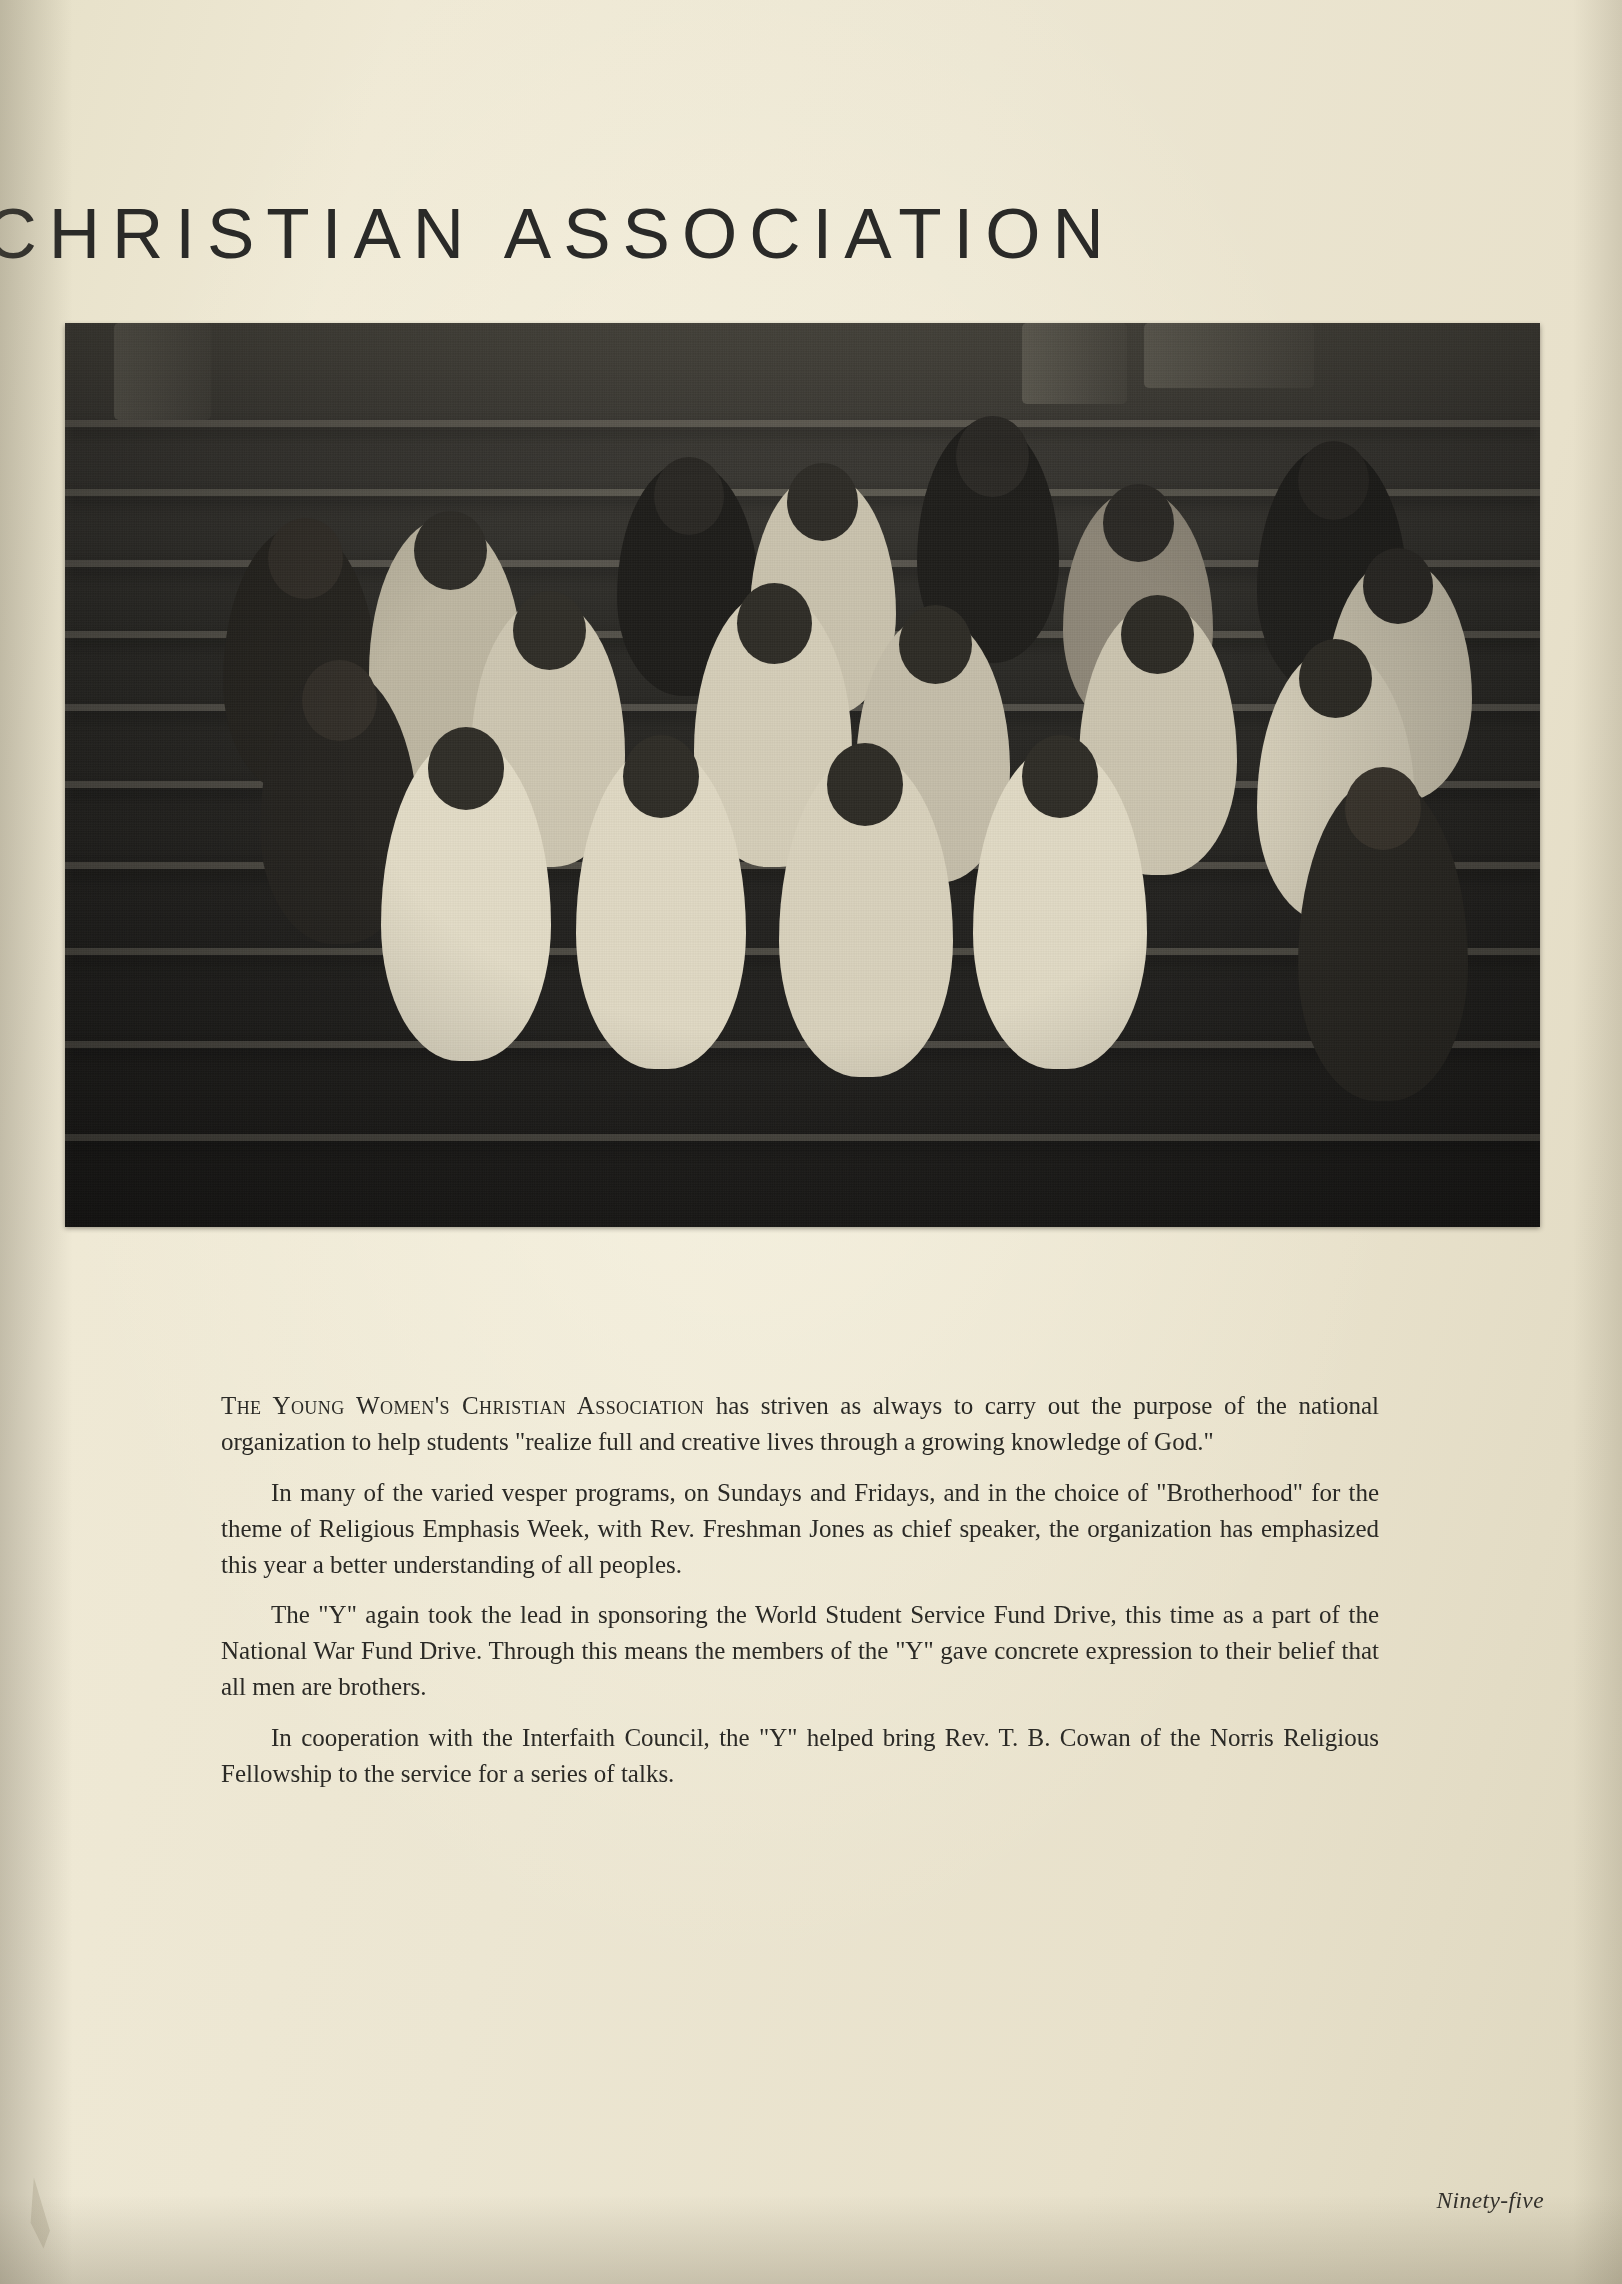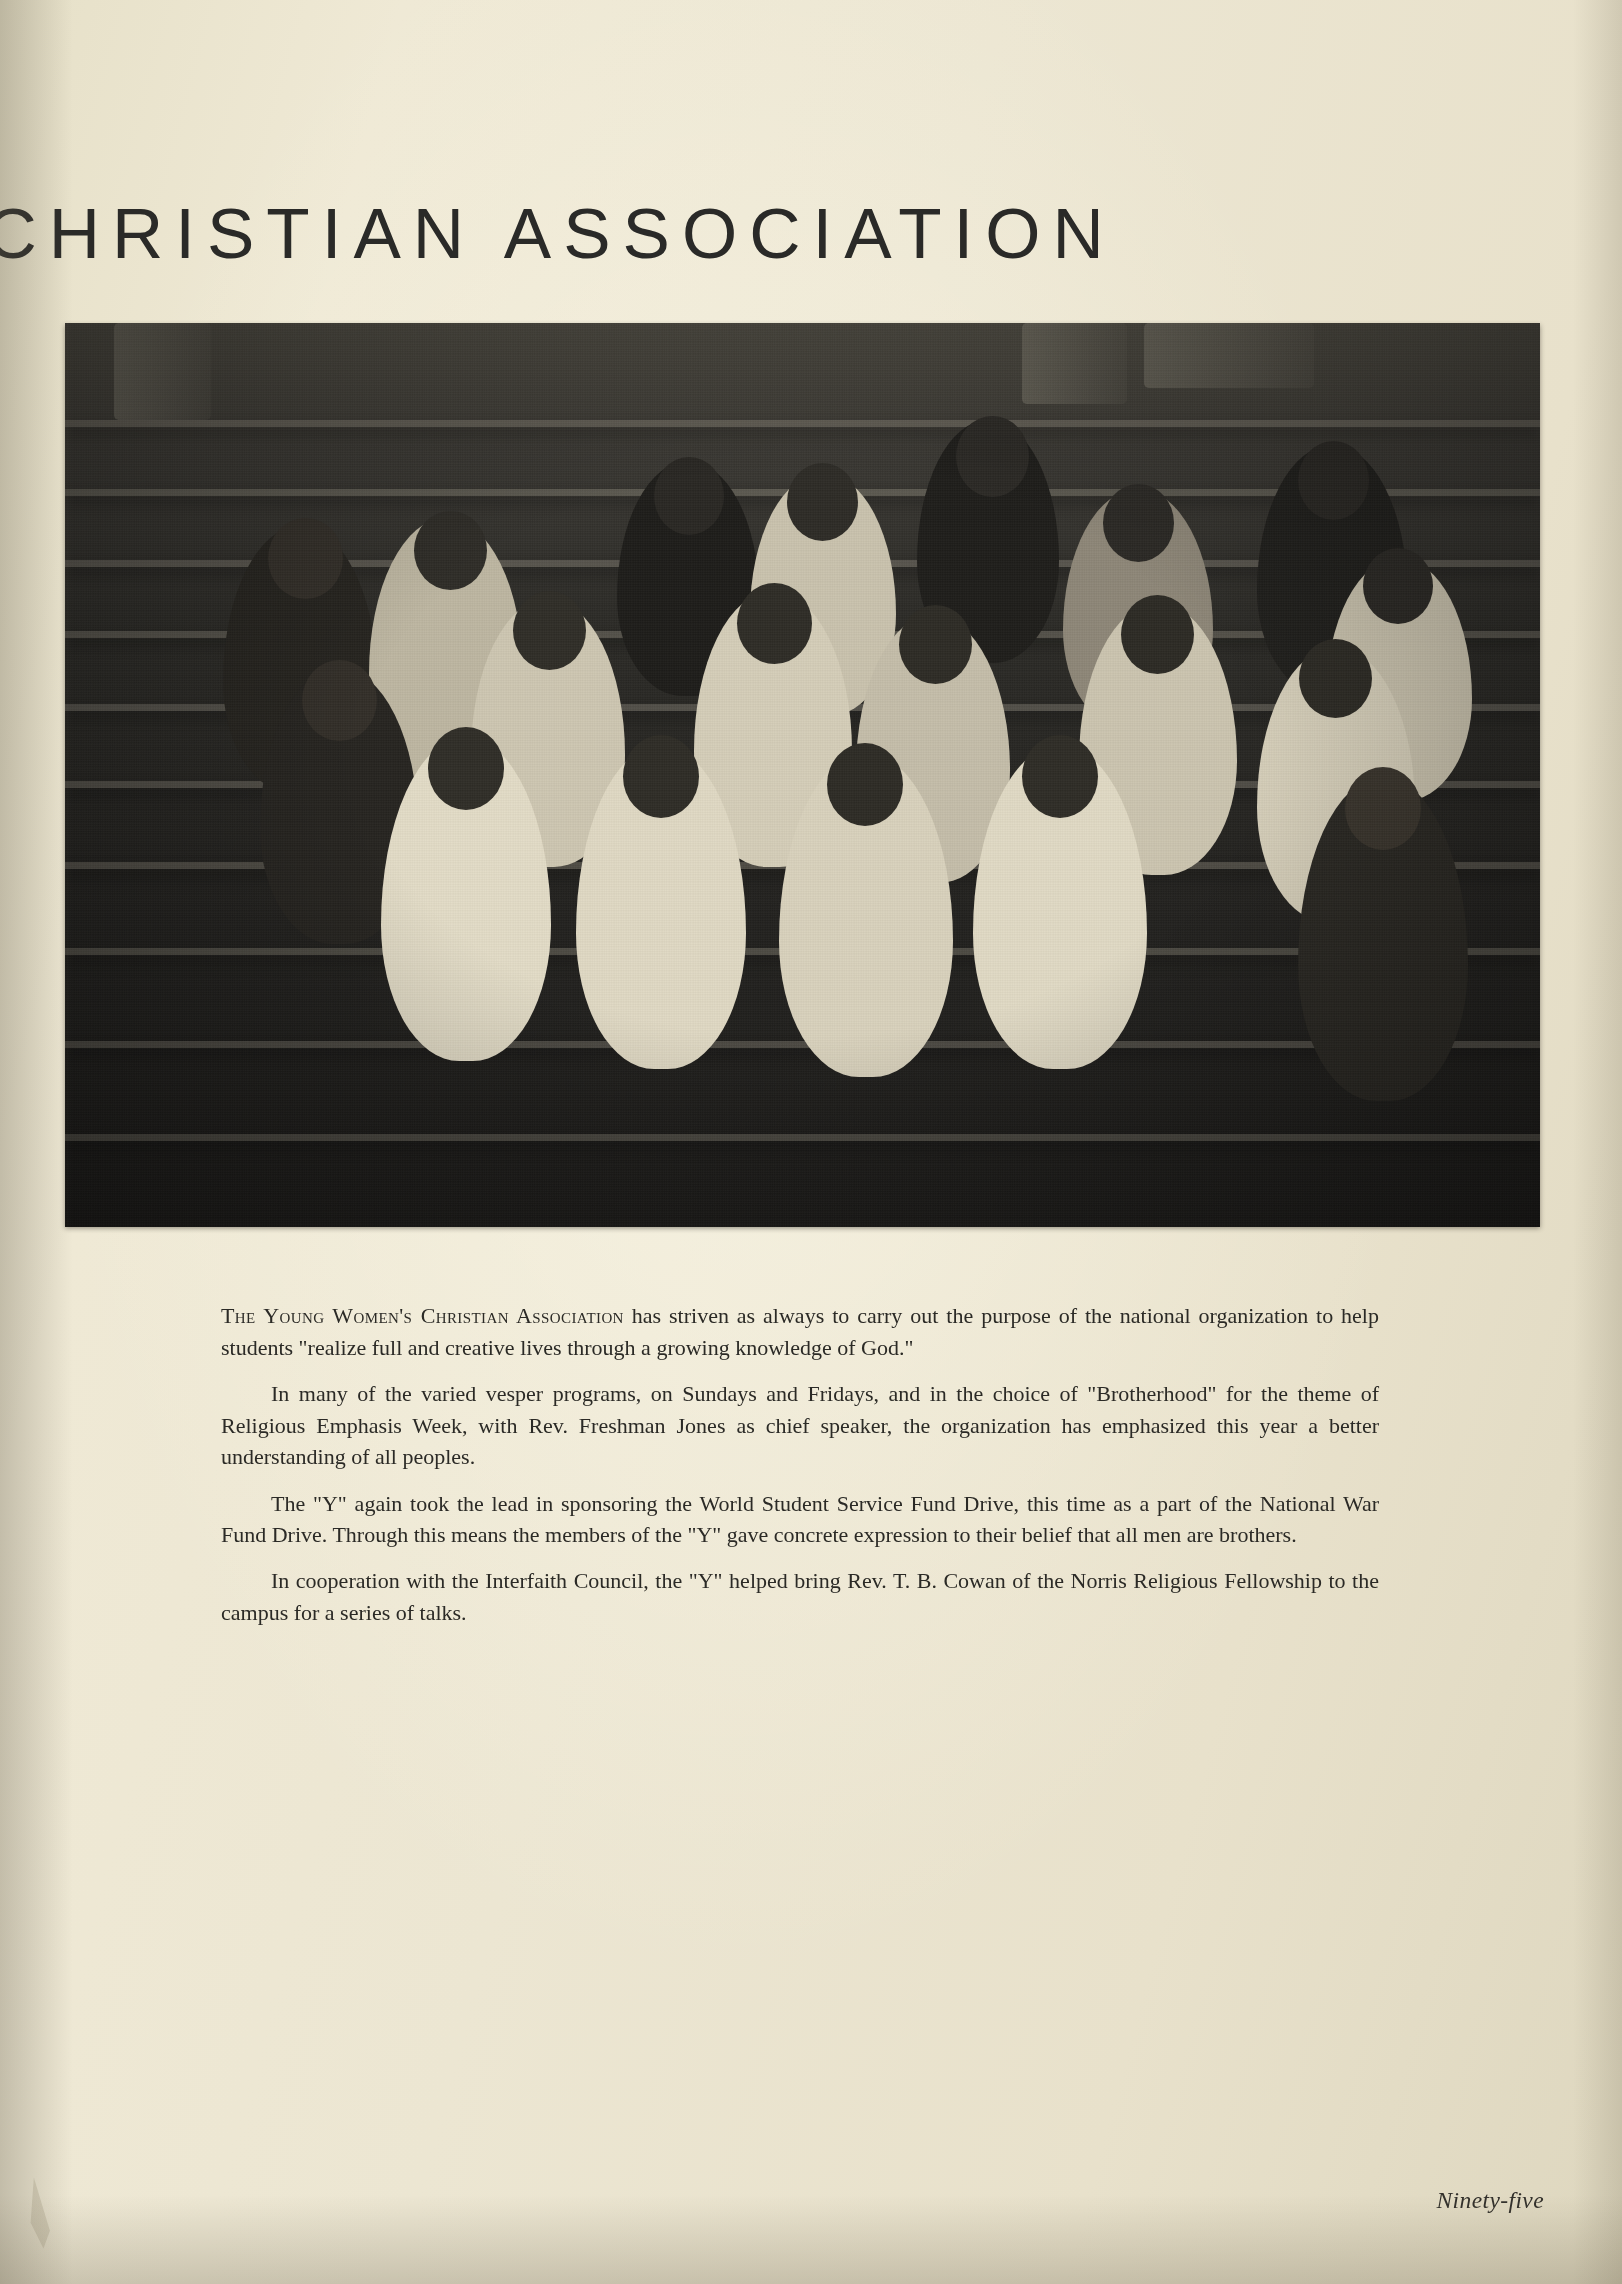--- a/index.html
+++ b/index.html
@@ -115,25 +115,25 @@
   .photo-vignette {
     position: absolute;
     inset: 0;
     background: radial-gradient(ellipse at 50% 48%, rgba(0,0,0,0) 42%, rgba(0,0,0,0.38) 100%);
     pointer-events: none;
   }
 
   
   .body-text {
     position: absolute;
-    top: 1300px;
+    top: 1388px;
     left: 221px;
     width: 1158px;
     color: #2b2a26;
-    font-size: 22px;
+    font-size: 25px;
     line-height: 1.44;
     text-align: justify;
   }
   .body-text p {
     margin: 0 0 14.6px 0;
     text-indent: 50px;
   }
   .body-text p.first {
     text-indent: 0;
   }
@@ -230,21 +230,21 @@
 
       <div class="photo-grain"></div>
       <div class="photo-vignette"></div>
     </div>
   </div>
 
   <div class="body-text">
     <p class="first"><span class="smallcaps">The Young Women's Christian Association</span><span> has striven as always to carry out the purpose of the national organization to help students "realize full and creative lives through a growing knowledge of God."</span></p>
     <p>In many of the varied vesper programs, on Sundays and Fridays, and in the choice of "Brotherhood" for the theme of Religious Emphasis Week, with Rev. Freshman Jones as chief speaker, the organization has emphasized this year a better understanding of all peoples.</p>
     <p>The "Y" again took the lead in sponsoring the World Student Service Fund Drive, this time as a part of the National War Fund Drive. Through this means the members of the "Y" gave concrete expression to their belief that all men are brothers.</p>
-    <p>In cooperation with the Interfaith Council, the "Y" helped bring Rev. T. B. Cowan of the Norris Religious Fellowship to the campus for a series of talks.</p>
+    <p>In cooperation with the Interfaith Council, the "Y" helped bring Rev. T. B. Cowan of the Norris Religious Fellowship to the service for a series of talks.</p>
   </div>
 
   <div class="folio">Ninety-five</div>
 
   <svg class="corner-mark" viewBox="0 0 46 96">
     <path d="M6 4 L26 70 L18 92 L2 60 Z" fill="#9d9479" opacity="0.55"></path>
   </svg>
 
   <div class="edge-shadow-left"></div>
   <div class="edge-shadow-right"></div>

